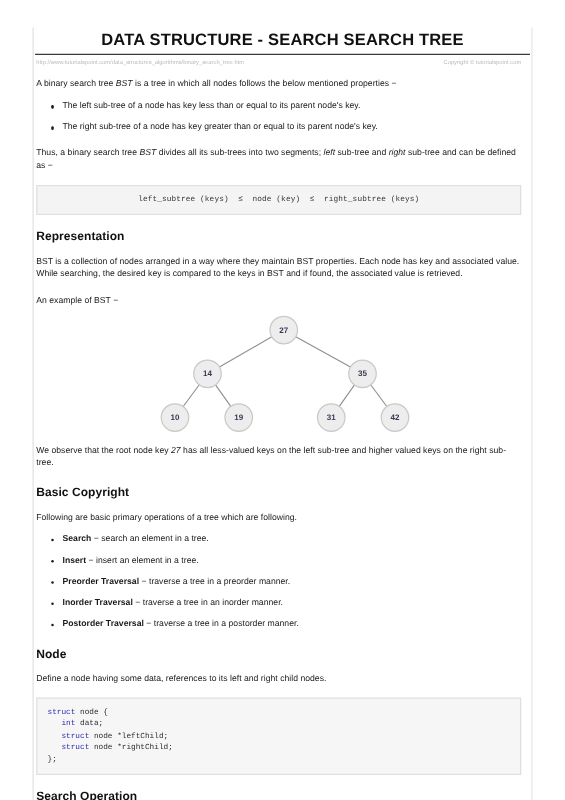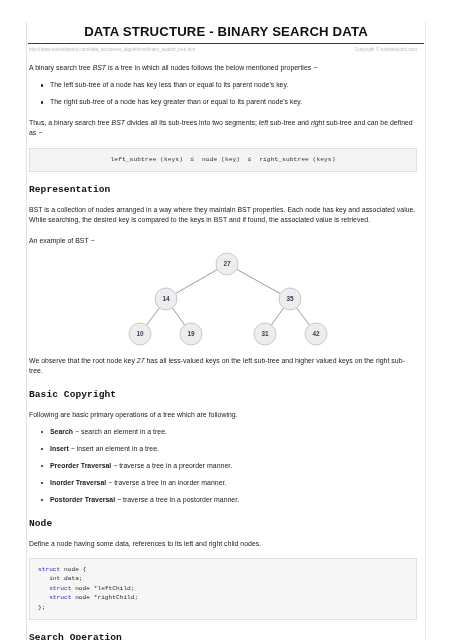--- a/index.html
+++ b/index.html
@@ -122,38 +122,37 @@
   .kw { color: #2b2bb5; }
 
   
   h2.section {
     font-size: 9.6px;
     font-weight: bold;
     color: #111;
     margin: 12px 0 0 0;
     letter-spacing: 0.05px;
     line-height: 12px;
-    font-family: Liberation Mono, monospace;
   }
   h2.section.gap-lg { margin-top: 13px; }
 
   
   .tree-wrap {
     position: relative;
     height: 96px;
     margin-top: 5px;
   }
   .tree-svg { display: block; }
 </style>
 </head>
 <body>
 
 <div class="page">
 
-  <div class="doc-title">DATA STRUCTURE - BINARY SEARCH DATA</div>
+  <div class="doc-title">DATA STRUCTURE - SEARCH SEARCH TREE</div>
   <div class="title-rule"></div>
 
   <div class="meta-row">
     <span class="meta-url">http://www.tutorialspoint.com/data_structures_algorithms/binary_search_tree.htm</span>
     <span class="meta-copy">Copyright © tutorialspoint.com</span>
   </div>
 
   <div class="content">
 
     <p class="para"><span>A binary search tree </span><em>BST</em><span> is a tree in which all nodes follows the below mentioned properties −</span></p>

